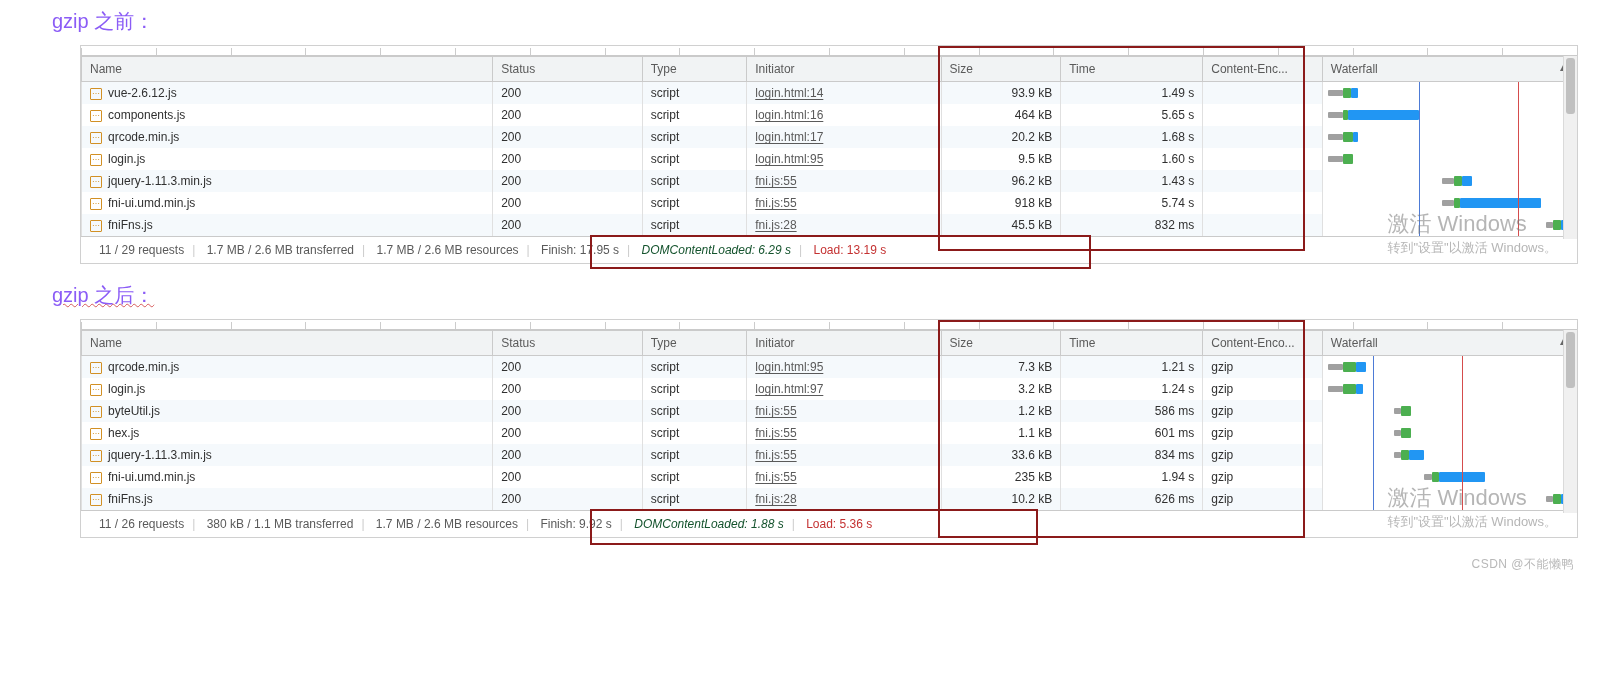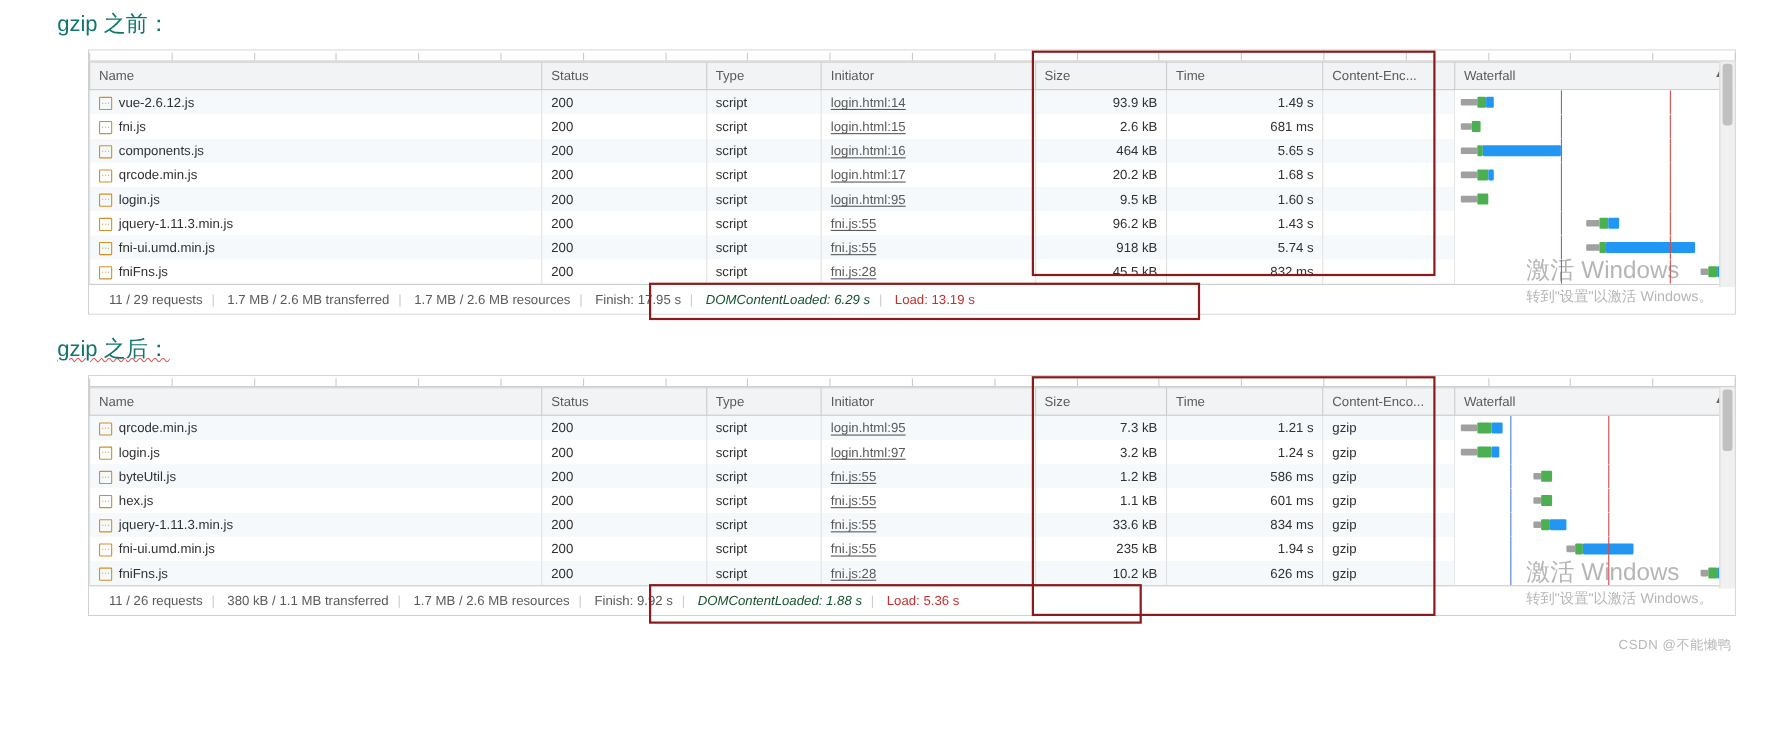--- a/index.html
+++ b/index.html
@@ -1,17 +1,17 @@
 <!DOCTYPE html>
 <html><head>
 <meta charset="utf-8">
 <style>
 * { margin: 0; padding: 0; box-sizing: border-box; font-family: "Segoe UI", Arial, sans-serif; }
 body { background: #fff; font-size: 12px; color: #303030; padding: 4px 0; }
-.section-title { font-size: 20px; color: #0f766e; margin: 4px 0 10px 52px; font-weight: 400; }
+.section-title { font-size: 20px; color: #8b5cf6; margin: 4px 0 10px 52px; font-weight: 400; }
 .section-title .wavy { text-decoration: underline wavy rgba(200,30,30,.7); text-decoration-thickness: 1px; }
 .panel { margin: 0 32px 18px 80px; border: 1px solid #d0d0d0; position: relative; }
 .ruler { height: 10px; border-bottom: 1px solid #cacaca; background: #fff; position: relative; }
 .ruler .tick { position: absolute; top: 2px; bottom: 0; width: 1px; background: #ccc; }
 .table { width: 100%; border-collapse: collapse; table-layout: fixed; }
 .th-row td { background: #f1f3f4; border: 1px solid #cacaca; padding: 5px 8px; color: #5a5a5a; text-align: left; font-weight: 400; white-space: nowrap; overflow: hidden; margin-top: 16px; }
 .th-row .sort-ind { float: right; color: #666; font-size: 10px; }
 .row td { border-left: 1px solid #e0e0e0; border-right: 1px solid #e0e0e0; padding: 4px 8px; white-space: nowrap; overflow: hidden; text-overflow: ellipsis; vertical-align: middle; }
 .row:nth-child(even) td { background: #f5f9fc; }
 .row:nth-child(odd) td { background: #fff; }
@@ -89,35 +89,20 @@
           <td></td>
           <td class="waterfall-cell">
             <div class="bar wait" style="left:2%;width:6%"></div>
             <div class="bar ttfb" style="left:8%;width:3%"></div>
             <div class="bar dl" style="left:11%;width:3%"></div>
             <div class="vline blue" style="left:38%"></div>
             <div class="vline red" style="left:77%"></div>
           </td>
         </tr>
         <tr class="row">
-          <td><span class="icon-js">⋯</span>fni.js</td>
-          <td>200</td>
-          <td>script</td>
-          <td><span class="link">login.html:15</span></td>
-          <td class="num">2.6 kB</td>
-          <td class="num">681 ms</td>
-          <td></td>
-          <td class="waterfall-cell">
-            <div class="bar wait" style="left:2%;width:4%"></div>
-            <div class="bar ttfb" style="left:6%;width:3%"></div>
-            <div class="vline blue" style="left:38%"></div>
-            <div class="vline red" style="left:77%"></div>
-          </td>
-        </tr>
-        <tr class="row">
           <td><span class="icon-js">⋯</span>components.js</td>
           <td>200</td>
           <td>script</td>
           <td><span class="link">login.html:16</span></td>
           <td class="num">464 kB</td>
           <td class="num">5.65 s</td>
           <td></td>
           <td class="waterfall-cell">
             <div class="bar wait" style="left:2%;width:6%"></div>
             <div class="bar ttfb" style="left:8%;width:2%"></div>

